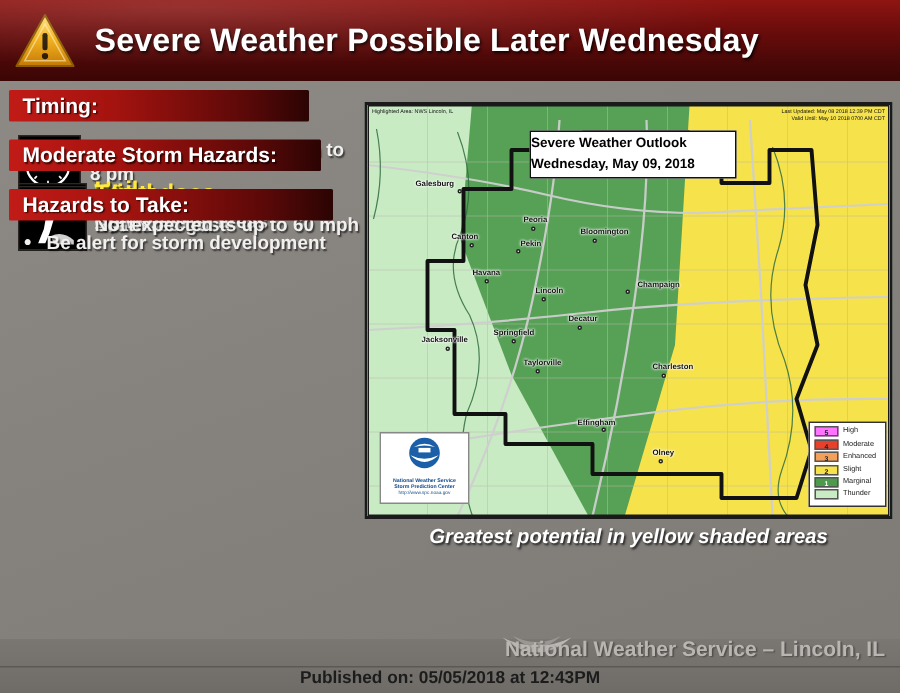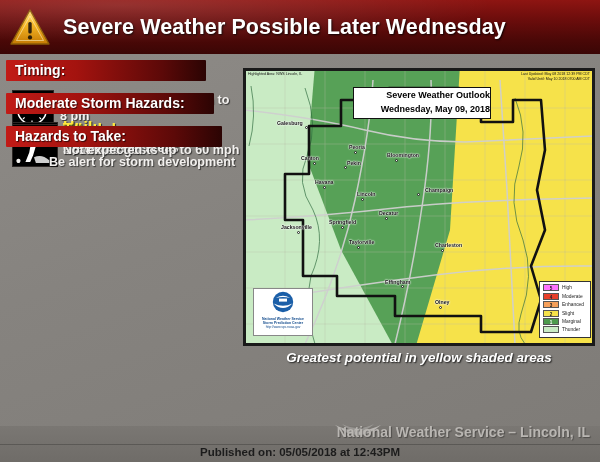--- a/index.html
+++ b/index.html
@@ -33,31 +33,31 @@
   .secbar.act{width:216px;}
 
   .row{position:relative;}
   .hicon{position:absolute;background:#000;border:1px solid #2c2725;}
   .txtblk{position:absolute;color:#f2f0ee;font-size:12.6px;font-weight:bold;
     text-shadow:1px 1px 1px rgba(0,0,0,.6);line-height:15.5px;}
   .hz-title{font-size:16px;font-weight:bold;color:#ffe93d;
     text-shadow:1px 1px 1px rgba(0,0,0,.75);}
   .bullets{position:absolute;left:12px;color:#f2f0ee;font-size:12.6px;font-weight:bold;
     text-shadow:1px 1px 1px rgba(0,0,0,.6);line-height:17.5px;}
-  .bullets .bl{position:relative;padding-left:37px;}
+  .bullets .bl{position:relative;padding-left:19px;}
   .bullets .bl:before{content:"\2022";position:absolute;left:4px;top:-1px;font-size:14px;}
 
   
   .mapwrap{position:absolute;left:243px;top:68px;width:352px;height:278px;
     border:2px solid #1a1a1a;background:#d8f0d8;overflow:hidden;box-sizing:border-box;}
   .mapsvg{position:absolute;left:0;top:0;}
   .corner-tag{position:absolute;font-size:3.6px;color:#111;white-space:pre-line;
     line-height:4.6px;}
   .outlook-box{position:absolute;left:108px;top:17px;width:136px;height:30px;
-    background:#fff;border:1px solid #111;text-align:right;}
+    background:#fff;border:1px solid #111;text-align:left;}
   .outlook-box div{font-size:9px;font-weight:bold;color:#000;line-height:14px;}
   .city{position:absolute;font-size:5.2px;font-weight:bold;color:#111;white-space:nowrap;
     text-shadow:0 0 2px #fff,0 0 2px #fff,0 0 1px #fff;}
   .citydot{position:absolute;width:3px;height:3px;border:1px solid #222;border-radius:50%;
     background:#fff;box-sizing:border-box;}
 
   .legend{position:absolute;right:2px;bottom:6px;width:52px;
     background:#fff;border:1px solid #333;padding:2px 3px 3px 3px;box-sizing:border-box;}
   .lgrow{display:flex;align-items:center;height:8.4px;}
   .lgsw{width:16px;height:7px;border:1px solid #555;margin-right:3px;

